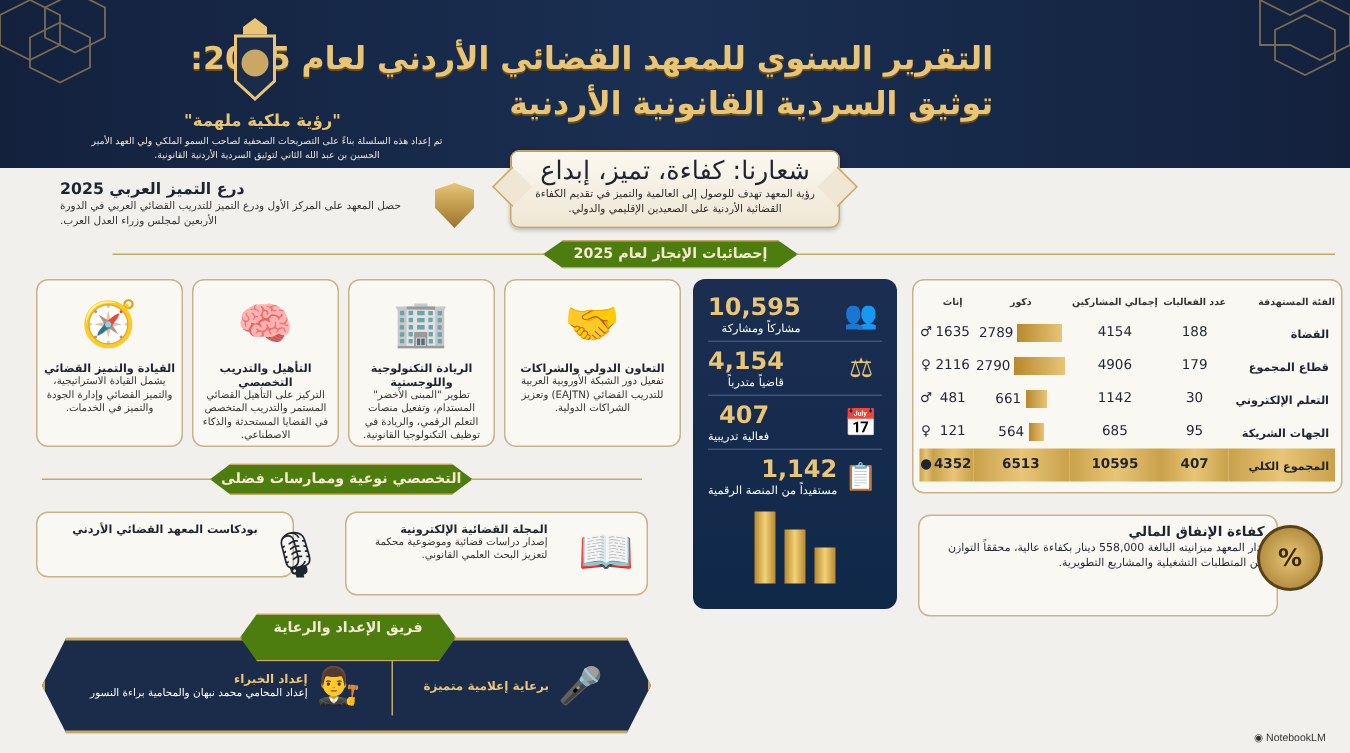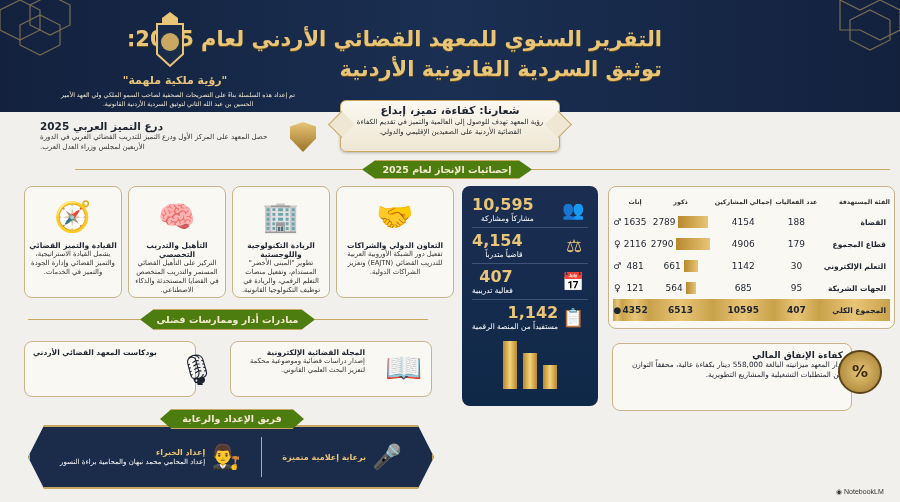--- a/index.html
+++ b/index.html
@@ -7,21 +7,21 @@
 .header{position:absolute;left:0;top:0;width:900px;height:112px;background:linear-gradient(90deg,#13213d 0%,#1a2f52 50%,#13213d 100%);overflow:hidden}
 .header .pattern{position:absolute;opacity:.55}
 .title{position:absolute;right:238px;top:24px;color:#e8c577;font-weight:bold;font-size:21px;text-align:right;line-height:30px;text-shadow:0 1px 0 #6b4e18}
 .emblem{position:absolute;left:147px;top:10px;width:46px;height:60px}
 .motto{position:absolute;left:60px;top:74px;width:230px;text-align:center;color:#e8c577;font-size:11px;font-weight:bold}
 .motto-sub{position:absolute;left:58px;top:90px;width:240px;text-align:center;color:#f2e9d5;font-size:6.2px;line-height:9px}
 .slogan{position:absolute;left:340px;top:100px;width:220px;height:52px;background:linear-gradient(#fbf8f0,#efe7d4);border:1px solid #c9a864;border-radius:6px;text-align:center;padding:3px 8px;box-shadow:0 1px 3px rgba(0,0,0,.25)}
 .slogan:before,.slogan:after{content:"";position:absolute;top:14px;width:18px;height:18px;background:#efe7d4;border:1px solid #c9a864;transform:rotate(45deg)}
 .slogan:before{left:-9px;border-right:none;border-top:none}
 .slogan:after{right:-9px;border-left:none;border-bottom:none}
-.slogan h2{font-size:11px;font-weight:bold;color:#1e2430}
+.slogan h2{font-size:17px;font-weight:normal;color:#1e2430}
 .slogan p{font-size:7px;line-height:10px;color:#2a2a2a;position:relative;z-index:1}
 .ribbon{position:absolute;background:#4d7c0f;color:#f5ead0;font-weight:bold;text-align:center;clip-path:polygon(8% 0,92% 0,100% 50%,92% 100%,8% 100%,0 50%);border:1px solid #c9a864}
 .award{position:absolute;left:100px;top:120px;width:240px;text-align:left}
 .award h3{font-size:10.5px;font-weight:bold}
 .award p{font-size:7px;line-height:10px;color:#333}
 .shield{position:absolute;left:290px;top:122px;width:26px;height:30px;background:linear-gradient(#e8c577,#9c7429);clip-path:polygon(50% 0,100% 15%,100% 55%,50% 100%,0 55%,0 15%)}
 .card{position:absolute;background:#faf8f3;border:1px solid #c9b38a;border-radius:8px;text-align:center;padding:4px}
 .card .ic{height:50px;display:flex;justify-content:center;align-items:center;font-size:30px}
 .card h4{font-size:7.5px;font-weight:bold;color:#1e2430}
 .card p{font-size:6.8px;line-height:9px;color:#333}
@@ -207,33 +207,33 @@
   </table>
 </div>
 
 <div class="fin">
   <h4>كفاءة الإنفاق المالي</h4>
   <p>أدار المعهد ميزانيته البالغة 558,000 دينار بكفاءة عالية، محققاً التوازن بين المتطلبات التشغيلية والمشاريع التطويرية.</p>
 </div>
 <div style="position:absolute;left:838px;top:350px;width:44px;height:44px;border-radius:50%;background:radial-gradient(#e8c577,#a07a2e);border:2px solid #5a4218;text-align:center;line-height:40px;font-weight:bold;color:#3a2a0e;font-size:16px">%</div>
 
 <div class="line" style="left:28px;top:319px;width:400px;height:1px"></div>
-<div class="ribbon" style="left:140px;top:309px;width:175px;height:21px;font-size:9.5px;line-height:19px">مبادرات أدار وممارسات فضلى</div>
+<div class="ribbon" style="left:140px;top:309px;width:175px;height:21px;font-size:9.5px;line-height:19px">التخصصي نوعية وممارسات فضلى</div>
 
 <div class="card" style="left:230px;top:341px;width:202px;height:56px;text-align:right;padding:6px 66px 4px 8px">
   <div style="position:absolute;right:8px;top:8px;font-size:30px">📖</div>
   <h4>المجلة القضائية الإلكترونية</h4>
   <p>إصدار دراسات قضائية وموضوعية محكمة لتعزيز البحث العلمي القانوني.</p>
 </div>
-<div class="card" style="left:24px;top:341px;width:172px;height:56px;text-align:left;padding:6px 8px 16px 8px">
+<div class="card" style="left:24px;top:341px;width:172px;height:44px;text-align:center;padding:6px 8px 16px 8px">
   <h4>بودكاست المعهد القضائي الأردني</h4>
 </div>
 <div style="position:absolute;left:178px;top:352px;font-size:30px">🎙</div>
 
-<div class="ribbon" style="left:160px;top:409px;width:144px;height:20px;font-size:9.5px;line-height:18px;z-index:2">فريق الإعداد والرعاية</div>
+<div class="ribbon" style="left:160px;top:409px;width:144px;height:32px;font-size:9.5px;line-height:18px;z-index:2">فريق الإعداد والرعاية</div>
 <div class="team">
   <div style="display:flex;align-items:center;gap:6px">
     <span style="font-size:24px">🎤</span>
     <div>
         <h4>برعاية إعلامية متميزة</h4>
       </div>
   </div>
   <div style="width:1px;height:40px;background:#c9a864"></div>
   <div style="display:flex;align-items:center;gap:6px">
     <span style="font-size:24px">👨‍⚖️</span>

